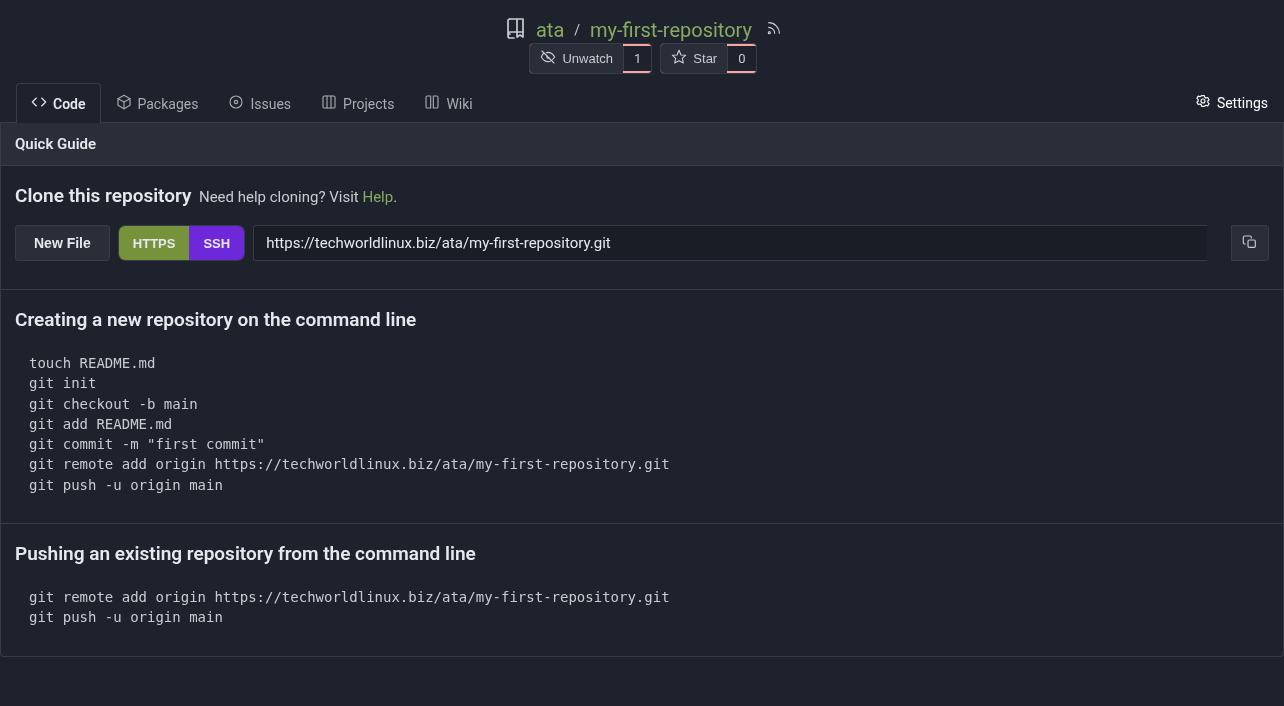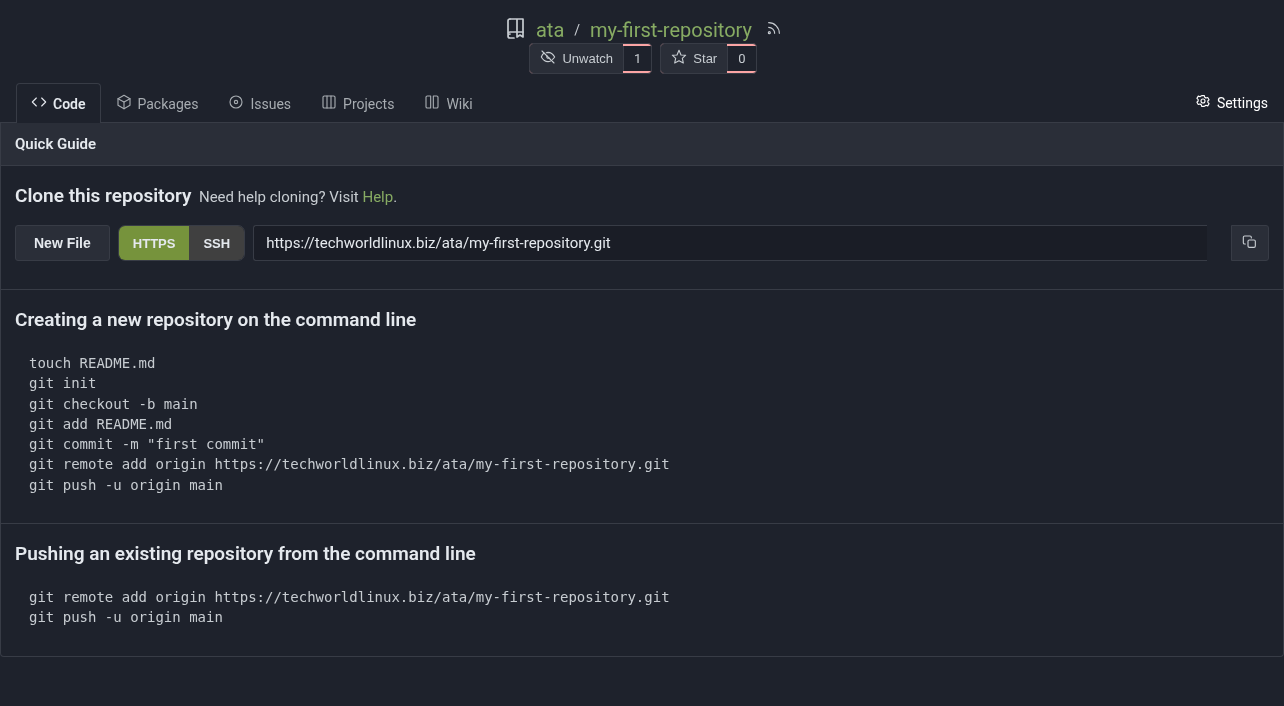--- a/index.html
+++ b/index.html
@@ -139,21 +139,21 @@
   }
 
   .proto-group {
     display: flex;
     border: 1px solid #383c46;
     border-radius: 7px;
     overflow: hidden;
     margin-left: 4px;
   }
   .proto-btn {
-    background: #404040;
+    background: #6d28d9;
     border: none;
     color: #e5e9ee;
     padding: 8px 14px;
     font-size: 13px;
     font-weight: 600;
     cursor: pointer;
   }
   .proto-btn.active { background: #76933c; }
 
   .url-row { display: flex; flex: 1; margin-left: 4px; gap: 24px; }

